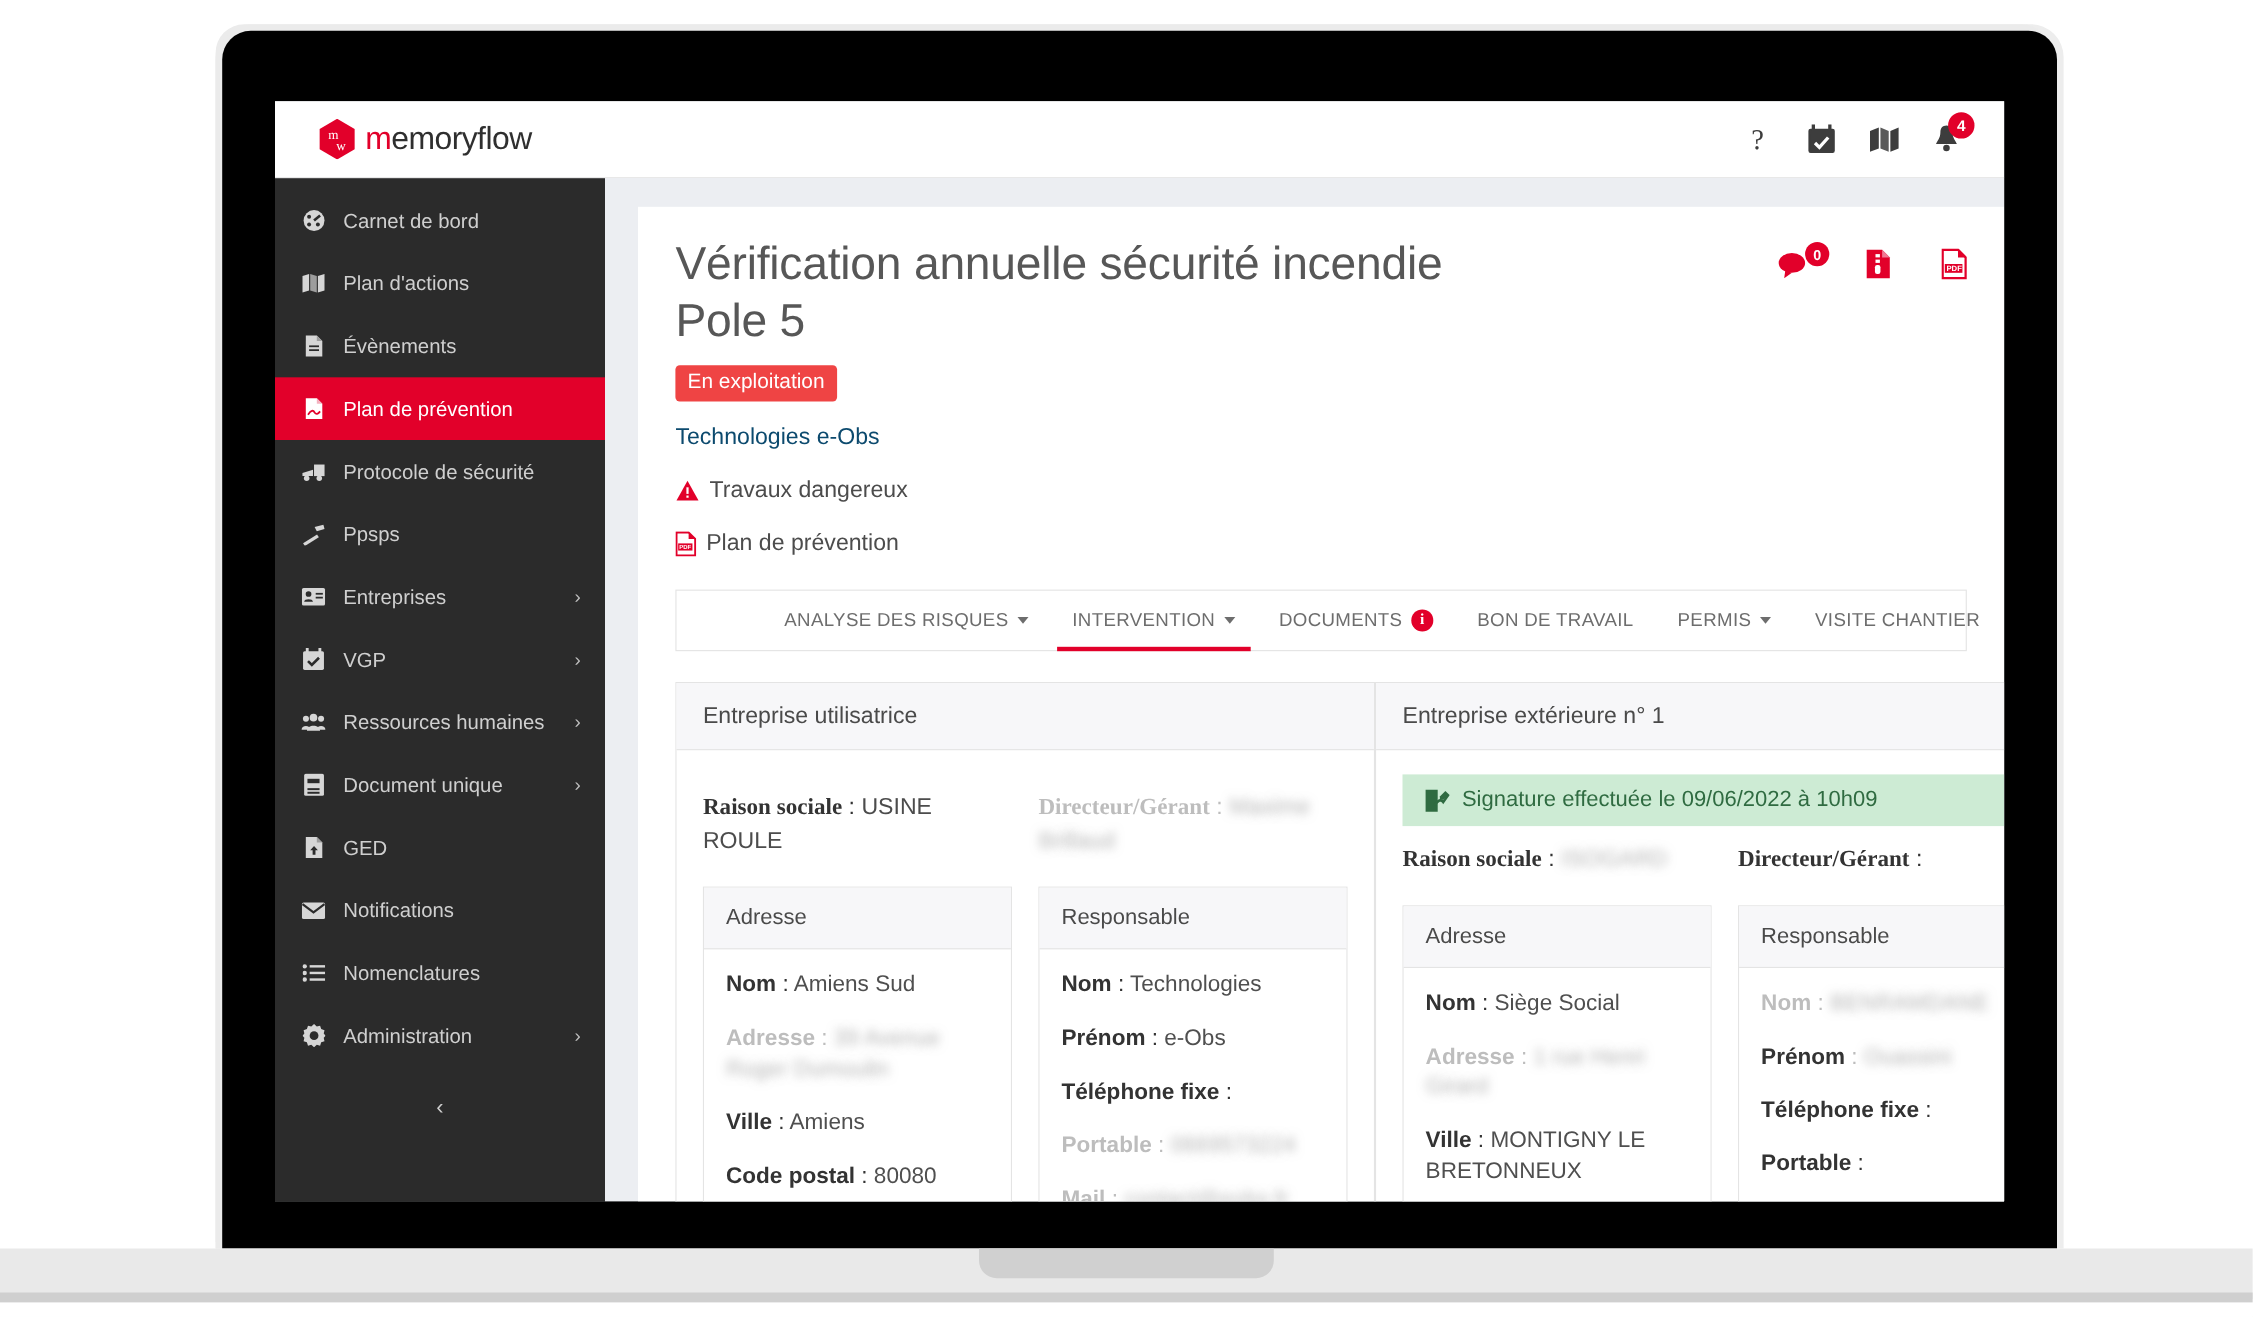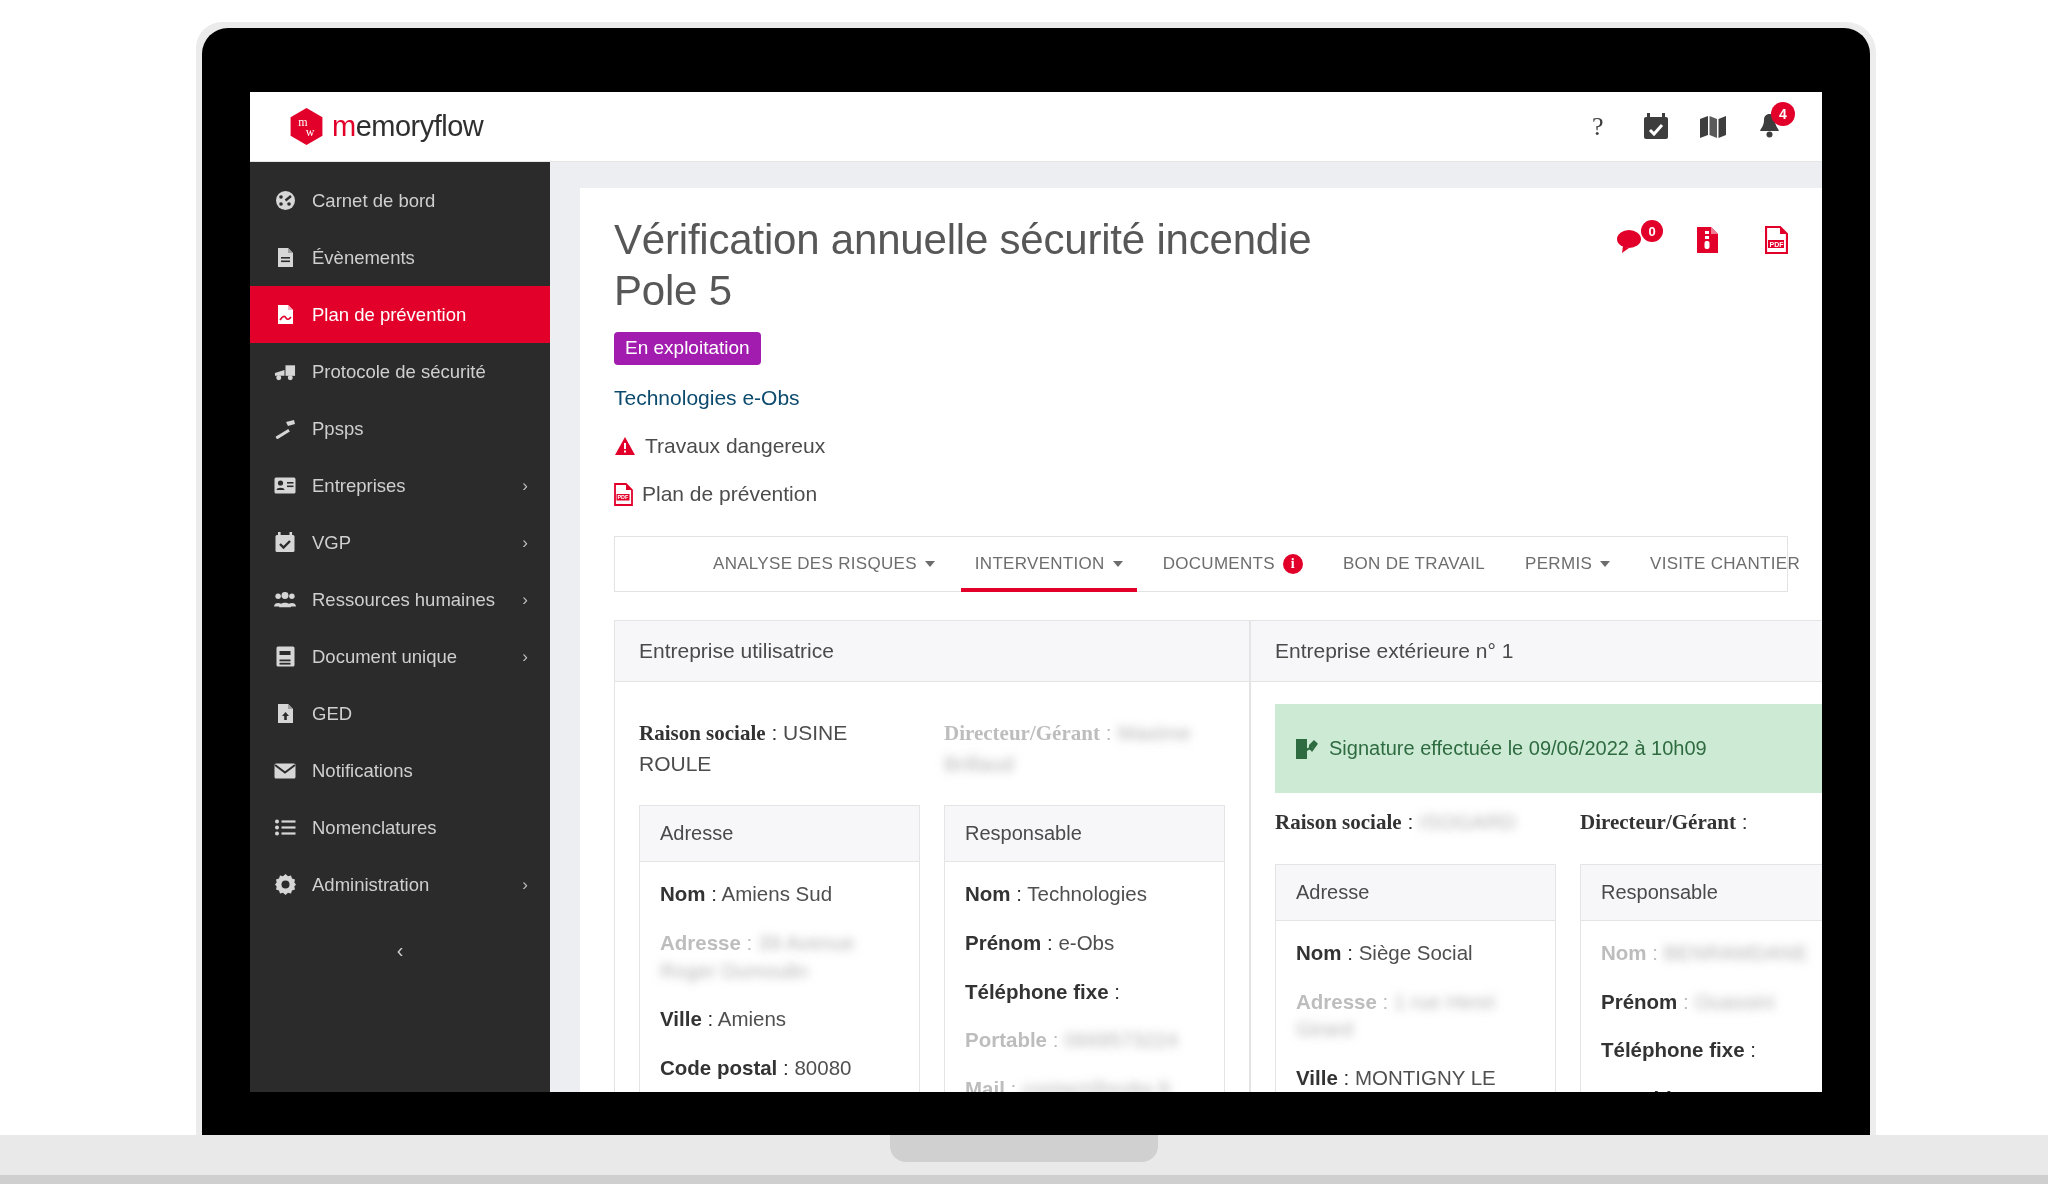--- a/index.html
+++ b/index.html
@@ -206,21 +206,21 @@
     color: #fff;
     border-radius: 50%;
     width: 22px; height: 22px;
     font-size: 13px;
     font-weight: 700;
     display: flex; align-items: center; justify-content: center;
   }
 
   .status-pill {
     display: inline-block;
-    background: #a21caf;
+    background: #ef4444;
     color: #ffffff;
     font-size: 19px;
     padding: 5px 11px 6px 11px;
     border-radius: 4px;
     margin-top: 16px;
   }
   .company-line { font-size: 21px; color: #0c4a6e; margin-top: 21px; }
   .meta-line {
     display: flex; align-items: center; gap: 9px;
     font-size: 21px; color: #4c4c4c; margin-top: 24px;
@@ -285,21 +285,21 @@
     border-bottom: 1px solid #e4e4e4;
     padding: 18px 24px;
     font-size: 21px;
     color: #4a4a4a;
   }
   .panel-body { padding: 22px 24px 24px 24px; }
   .sign-banner {
     background: #cdebd4;
     color: #2f6b41;
     font-size: 20px;
-    padding: 33px 20px;
+    padding: 12px 20px;
     display: flex; align-items: center; gap: 11px;
     margin-bottom: 8px;
   }
   .kv-row { display: flex; gap: 24px; margin-top: 14px; }
   .kv {
     flex: 1;
     font-size: 21px;
     color: #333333;
     line-height: 1.45;
   }
@@ -409,20 +409,30 @@
                 <circle cx="10.5" cy="10.5" r="9.5" fill="#d6d6d6"></circle>
                 <path d="M10.5 10.5 L16 6" stroke="#2b2b2b" stroke-width="2.4"></path>
                 <circle cx="6" cy="7" r="1.8" fill="#2b2b2b"></circle>
                 <circle cx="6" cy="14" r="1.8" fill="#2b2b2b"></circle>
                 <circle cx="14" cy="14" r="1.8" fill="#2b2b2b"></circle>
               </svg>
           </span>
           <span class="lbl">Carnet de bord</span>
         </div>
 
+        <div class="nav-item">
+          <span class="ico">
+            <svg width="22" height="19" viewBox="0 0 22 19">
+                <path d="M1 3 L7 1 L7 16 L1 18 Z" fill="#d6d6d6"></path>
+                <path d="M8 1 L14 3 L14 18 L8 16 Z" fill="#9d9d9d"></path>
+                <path d="M15 3 L21 1 L21 16 L15 18 Z" fill="#d6d6d6"></path>
+              </svg>
+          </span>
+          <span class="lbl">Plan d'actions</span>
+        </div>
 
         <div class="nav-item">
           <span class="ico">
             <svg width="17" height="21" viewBox="0 0 17 21">
                 <path d="M1 1 L11 1 L16 6 L16 20 L1 20 Z" fill="#d6d6d6"></path>
                 <path d="M11 1 L11 6 L16 6" fill="#9d9d9d"></path>
                 <rect x="4" y="10" width="9" height="1.6" fill="#2b2b2b"></rect>
                 <rect x="4" y="13.5" width="9" height="1.6" fill="#2b2b2b"></rect>
               </svg>
           </span>

